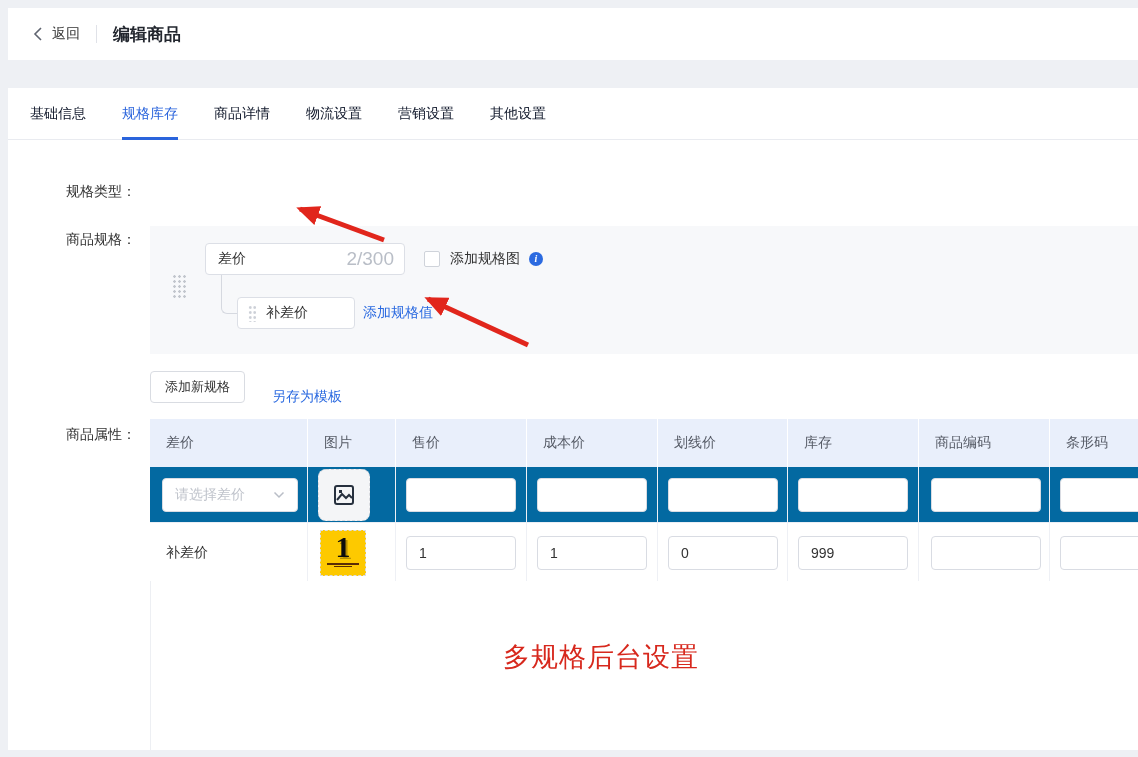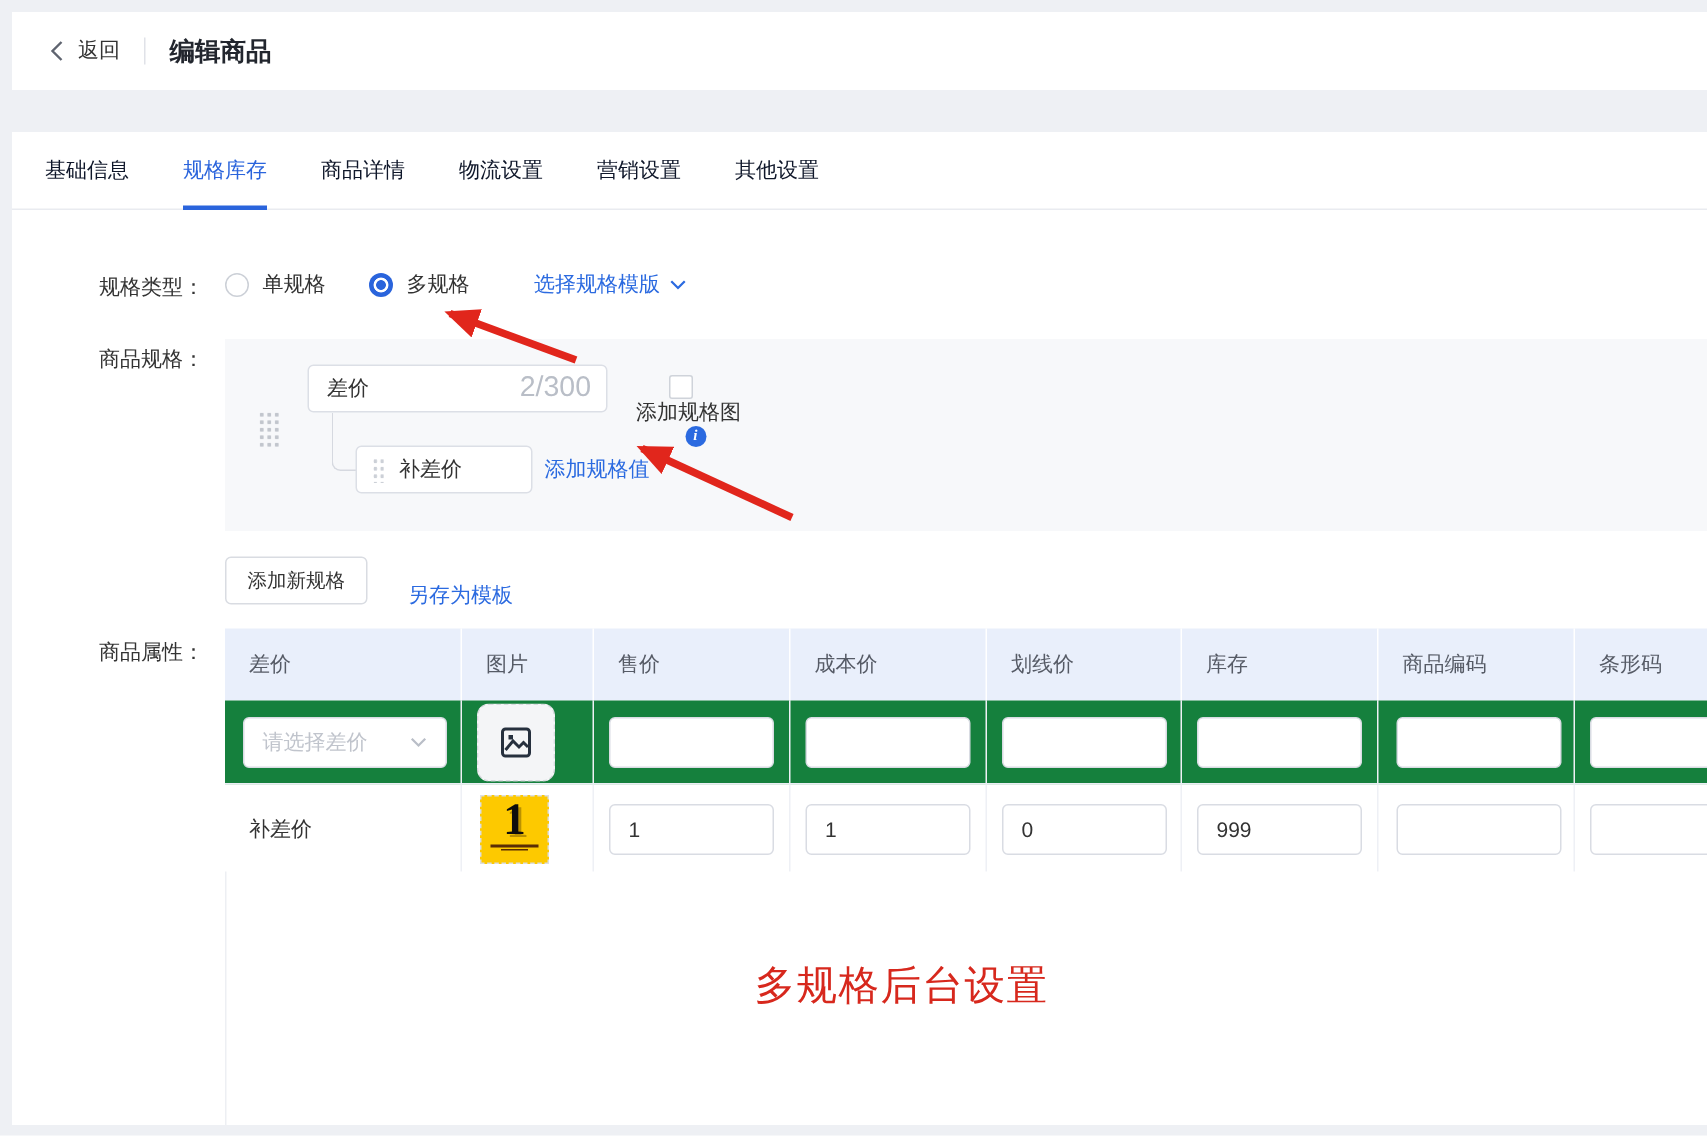--- a/index.html
+++ b/index.html
@@ -43,21 +43,21 @@
   .caret{margin-left:6px;}
 
   
   .spec-panel{position:absolute;left:142px;right:0;top:138px;height:128px;background:#f7f8fa;}
   .drag-dots{position:absolute;left:22px;top:48px;width:16px;height:25px;
     background-image:radial-gradient(#c2c6cd 1.3px,transparent 1.45px);background-size:5px 5px;cursor:grab;}
   .spec-name-input{position:absolute;left:55px;top:17px;width:200px;height:32px;background:#fff;
     border:1px solid #dcdfe6;border-radius:4px;display:flex;align-items:center;
     justify-content:space-between;padding:0 10px 0 12px;box-sizing:border-box;cursor:text;}
   .counter{color:#b9bec7;font-size:19px;}
-  .add-img{position:absolute;left:274px;top:24px;display:flex;align-items:center;flex-direction:column;}
+  .add-img{position:absolute;left:274px;top:24px;display:flex;align-items:center;}
   .checkbox{width:16px;height:16px;border:1px solid #cfd3da;border-radius:2px;background:#fff;
     box-sizing:border-box;margin-right:10px;cursor:pointer;}
   .info-icon{width:14px;height:14px;border-radius:50%;background:#2b6ae0;color:#fff;
     font-family:"Liberation Serif",serif;font-style:italic;font-weight:700;font-size:10px;
     line-height:14px;text-align:center;margin-left:9px;cursor:pointer;}
   .connector{position:absolute;left:71px;top:49px;width:16px;height:38px;
     border-left:1px solid #d6d9e0;border-bottom:1px solid #d6d9e0;border-bottom-left-radius:6px;}
   .spec-value-chip{position:absolute;left:87px;top:71px;width:118px;height:32px;background:#fff;
     border:1px solid #dcdfe6;border-radius:4px;display:flex;align-items:center;
     padding:0 10px;box-sizing:border-box;cursor:text;}
@@ -70,21 +70,21 @@
   .btn{height:30px;padding:0 14px;border:1px solid #d9dce2;border-radius:4px;background:#fff;
     font-size:13px;color:#333;display:flex;align-items:center;cursor:pointer;}
   .save-tpl{margin-left:27px;margin-top:20px;}
 
   
   .attr-label{top:338px;}
   .attr-table{position:absolute;left:142px;right:0;top:331px;}
   .t-head{display:flex;height:48px;background:#e9effb;color:#565b66;}
   .t-head .cell{border-right:1px solid #fff;}
   .row{display:flex;background:#fff;border-bottom:1px solid #ebeef5;}
-  .row.alt{background:#15803d;}
+  .row.alt{background:#0369a1;}
   .row .cell{border-right:1px solid #eef0f5;}
   .cell{box-sizing:border-box;display:flex;align-items:center;padding-left:16px;flex:none;}
   .c0{width:158px;} .c1{width:88px;padding-left:10px;} .c2{width:131px;padding-left:10px;}
   .c3{width:131px;padding-left:10px;} .c4{width:130px;padding-left:10px;} .c5{width:131px;padding-left:10px;}
   .c6{width:131px;padding-left:12px;} .c7{width:200px;padding-left:10px;border-right:none !important;}
   .t-head .cell{padding-left:16px;}
   .r1{height:55px;} .r2{height:59px;}
   .inp{width:110px;height:34px;border:1px solid #d9dce3;border-radius:4px;background:#fff;
     padding:0 12px;box-sizing:border-box;font-size:14px;color:#333;font-family:inherit;outline:none;}
   .select{width:136px;height:34px;margin-left:-4px;border:1px solid #d9dce3;border-radius:4px;background:#fff;
@@ -124,36 +124,20 @@
   <div class="tabbar">
     <div class="tab">基础信息</div>
     <div class="tab active">规格库存</div>
     <div class="tab">商品详情</div>
     <div class="tab">物流设置</div>
     <div class="tab">营销设置</div>
     <div class="tab">其他设置</div>
   </div>
 
   <div class="form-label" style="top:95px;">规格类型：</div>
-  <div class="spec-type-row">
-    <div class="radio">
-      <span class="radio-circle"></span>
-      <span>单规格</span>
-    </div>
-    <div class="radio">
-      <span class="radio-circle on"></span>
-      <span>多规格</span>
-    </div>
-    <div class="link" style="margin-left:14px;display:flex;align-items:center;">
-      <span>选择规格模版</span>
-      <svg class="caret" width="12" height="8" viewBox="0 0 12 8">
-        <path d="M1.5 1.5 L6 6 L10.5 1.5" stroke="#2b6ae0" stroke-width="1.5" fill="none"></path>
-      </svg>
-    </div>
-  </div>
 
   <div class="form-label" style="top:143px;">商品规格：</div>
   <div class="spec-panel">
     <div class="drag-dots"></div>
     <div class="spec-name-input">
       <span>差价</span>
       <span class="counter">2/300</span>
     </div>
     <div class="add-img">
       <span class="checkbox"></span>

